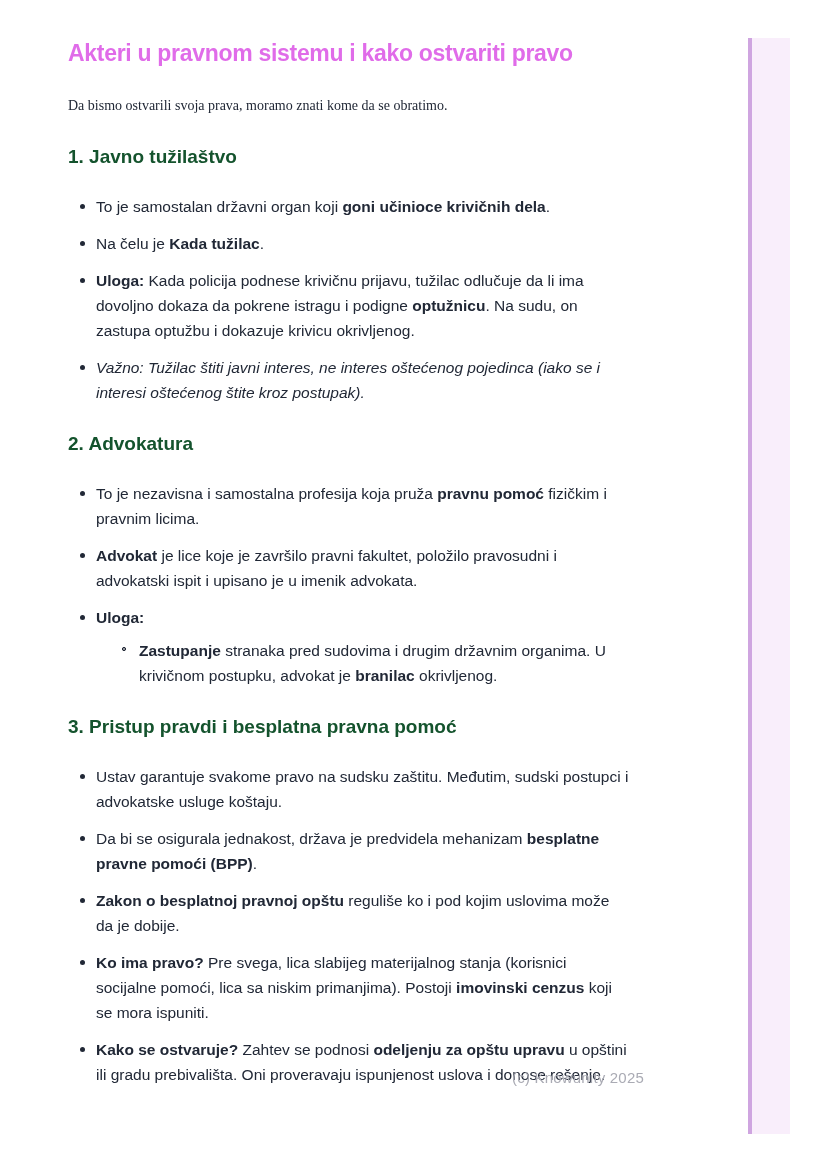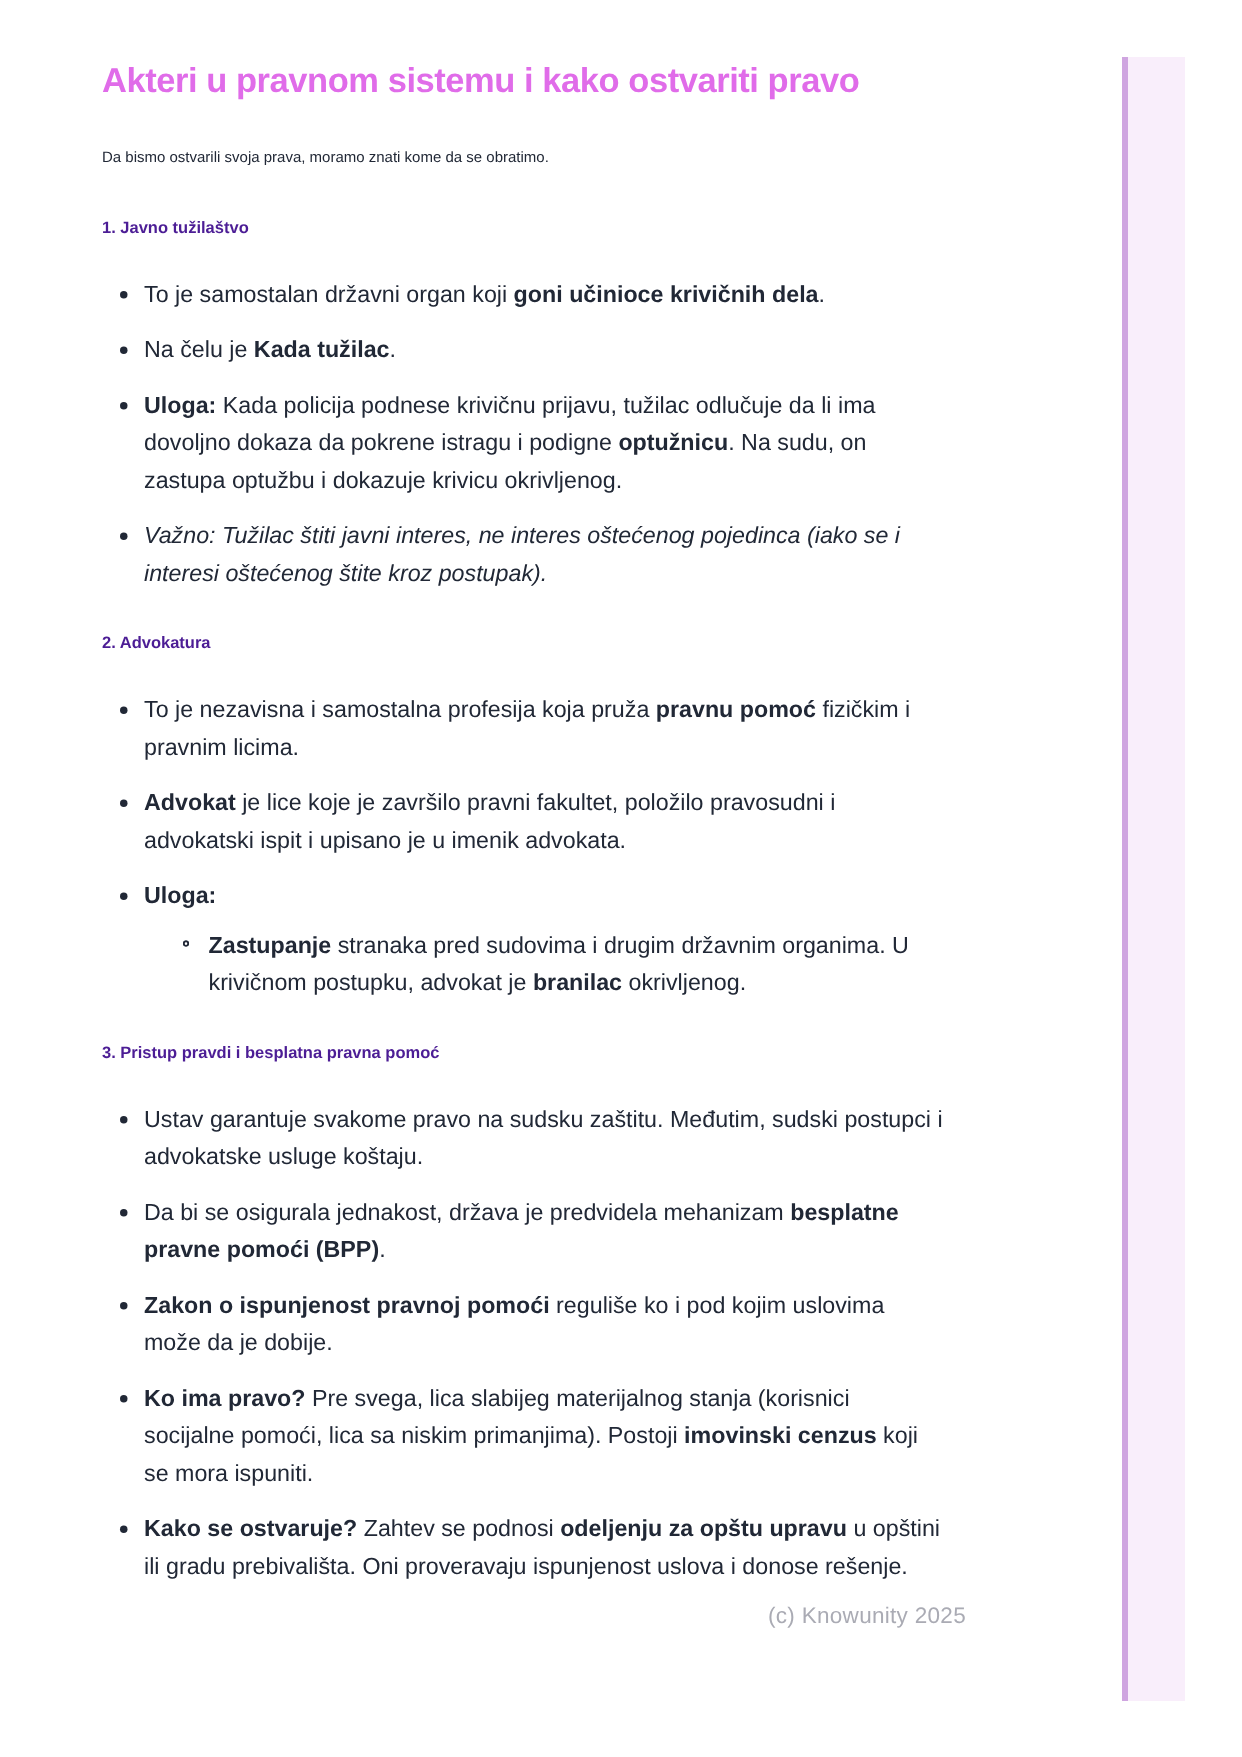--- a/index.html
+++ b/index.html
@@ -28,26 +28,27 @@
     padding-top: 40px;
   }
 
   .doc-title {
     font-size: 23px; font-weight: 700;
     letter-spacing: -0.3px;
     color: #e06ce9;
     margin-bottom: 26px;
   }
   .doc-intro {
-    font-size: 10px; line-height: 25px;
+    font-size: 14px; line-height: 25px;
+    font-family: Liberation Serif, serif;
   }
   .h2 {
-    font-size: 11px; font-weight: 700;
+    font-size: 19px; font-weight: 700;
     margin: 28px 0 26px 0;
-    color: #4c1d95;
+    color: #14532d;
   }
   ul.blist { list-style: none; padding-left: 12px; }
   ul.blist > li {
     position: relative;
     padding-left: 16px;
     margin-bottom: 12px;
     font-size: 15.5px; line-height: 25px;
   }
   .marker {
     position: absolute; left: 0; top: 10px;
@@ -107,21 +108,21 @@
           <li><span class="marker"></span><span><span class="b">Advokat</span><span> je lice koje je završilo pravni fakultet, položilo pravosudni i advokatski ispit i upisano je u imenik advokata.</span></span></li>
           <li><span class="marker"></span><span><span class="b">Uloga:</span></span><ul class="sublist">
               <li><span class="submarker"></span></li>
               <li><span class="submarker"></span><span><span class="b">Zastupanje</span><span> stranaka pred sudovima i drugim državnim organima. U krivičnom postupku, advokat je </span><span class="b">branilac</span><span> okrivljenog.</span></span></li>
             </ul></li>
         </ul>
         <div class="h2">3. Pristup pravdi i besplatna pravna pomoć</div>
         <ul class="blist">
           <li><span class="marker"></span><span><span>Ustav garantuje svakome pravo na sudsku zaštitu. Međutim, sudski postupci i advokatske usluge koštaju.</span></span></li>
           <li><span class="marker"></span><span><span>Da bi se osigurala jednakost, država je predvidela mehanizam </span><span class="b">besplatne pravne pomoći (BPP)</span><span>.</span></span></li>
-          <li><span class="marker"></span><span><span class="b">Zakon o ispunjenost pravnoj pomoći</span><span> reguliše ko i pod kojim uslovima može da je dobije.</span></span></li>
+          <li><span class="marker"></span><span><span class="b">Zakon o besplatnoj pravnoj opštu</span><span> reguliše ko i pod kojim uslovima može da je dobije.</span></span></li>
           <li><span class="marker"></span><span><span class="b">Ko ima pravo?</span><span> Pre svega, lica slabijeg materijalnog stanja (korisnici socijalne pomoći, lica sa niskim primanjima). Postoji </span><span class="b">imovinski cenzus</span><span> koji se mora ispuniti.</span></span></li>
           <li><span class="marker"></span><span><span class="b">Kako se ostvaruje?</span><span> Zahtev se podnosi </span><span class="b">odeljenju za opštu upravu</span><span> u opštini ili gradu prebivališta. Oni proveravaju ispunjenost uslova i donose rešenje.</span></span></li>
         </ul>
       </div>
   </div>
 
   <div class="footer">(c) Knowunity 2025</div>
 </div>
 
 </body></html>

